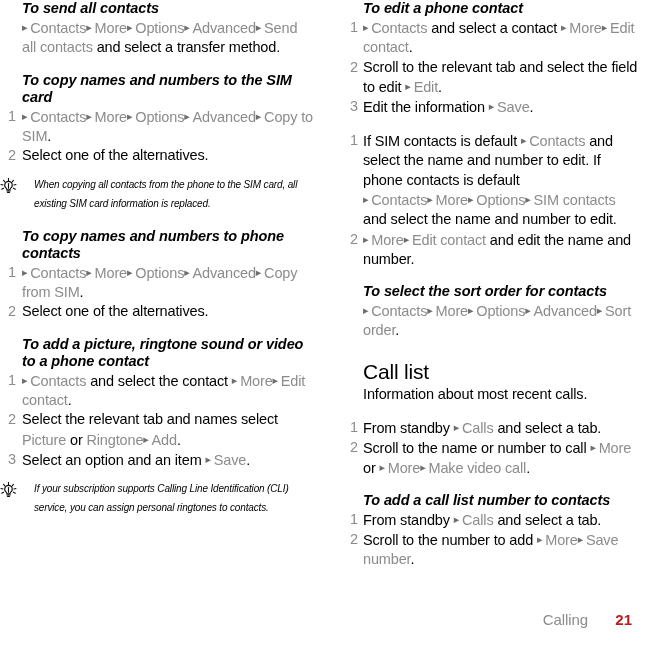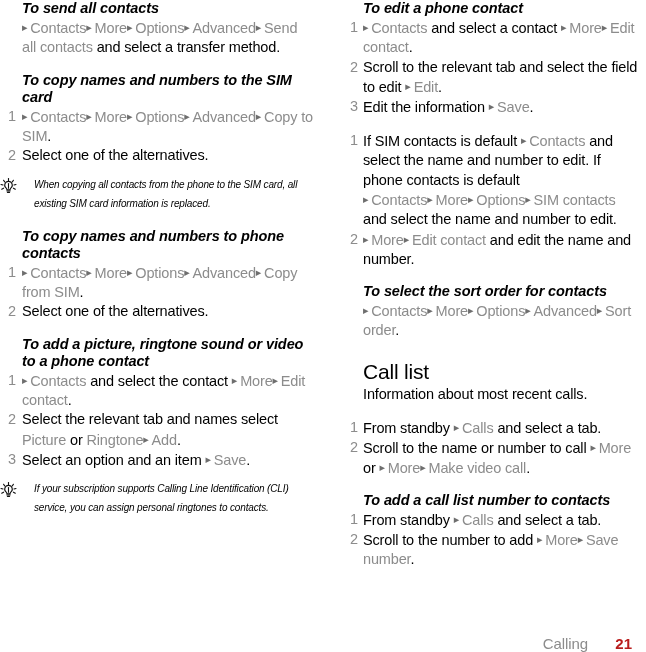--- a/index.html
+++ b/index.html
@@ -124,21 +124,21 @@
 
   .spacer-lg { height: 18px; }
   .spacer-md { height: 14px; }
   .spacer-sm { height: 9px; }
 
   
   .footer {
     position: absolute;
     left: 0;
     right: 0;
-    bottom: 0;
+    bottom: 24px;
     display: flex;
     justify-content: flex-end;
     align-items: baseline;
     padding-right: 14px;
     font-size: 15px;
   }
   .footer-chapter {
     color: #8c8c8c;
     margin-right: 20px;
     letter-spacing: -0.1px;

